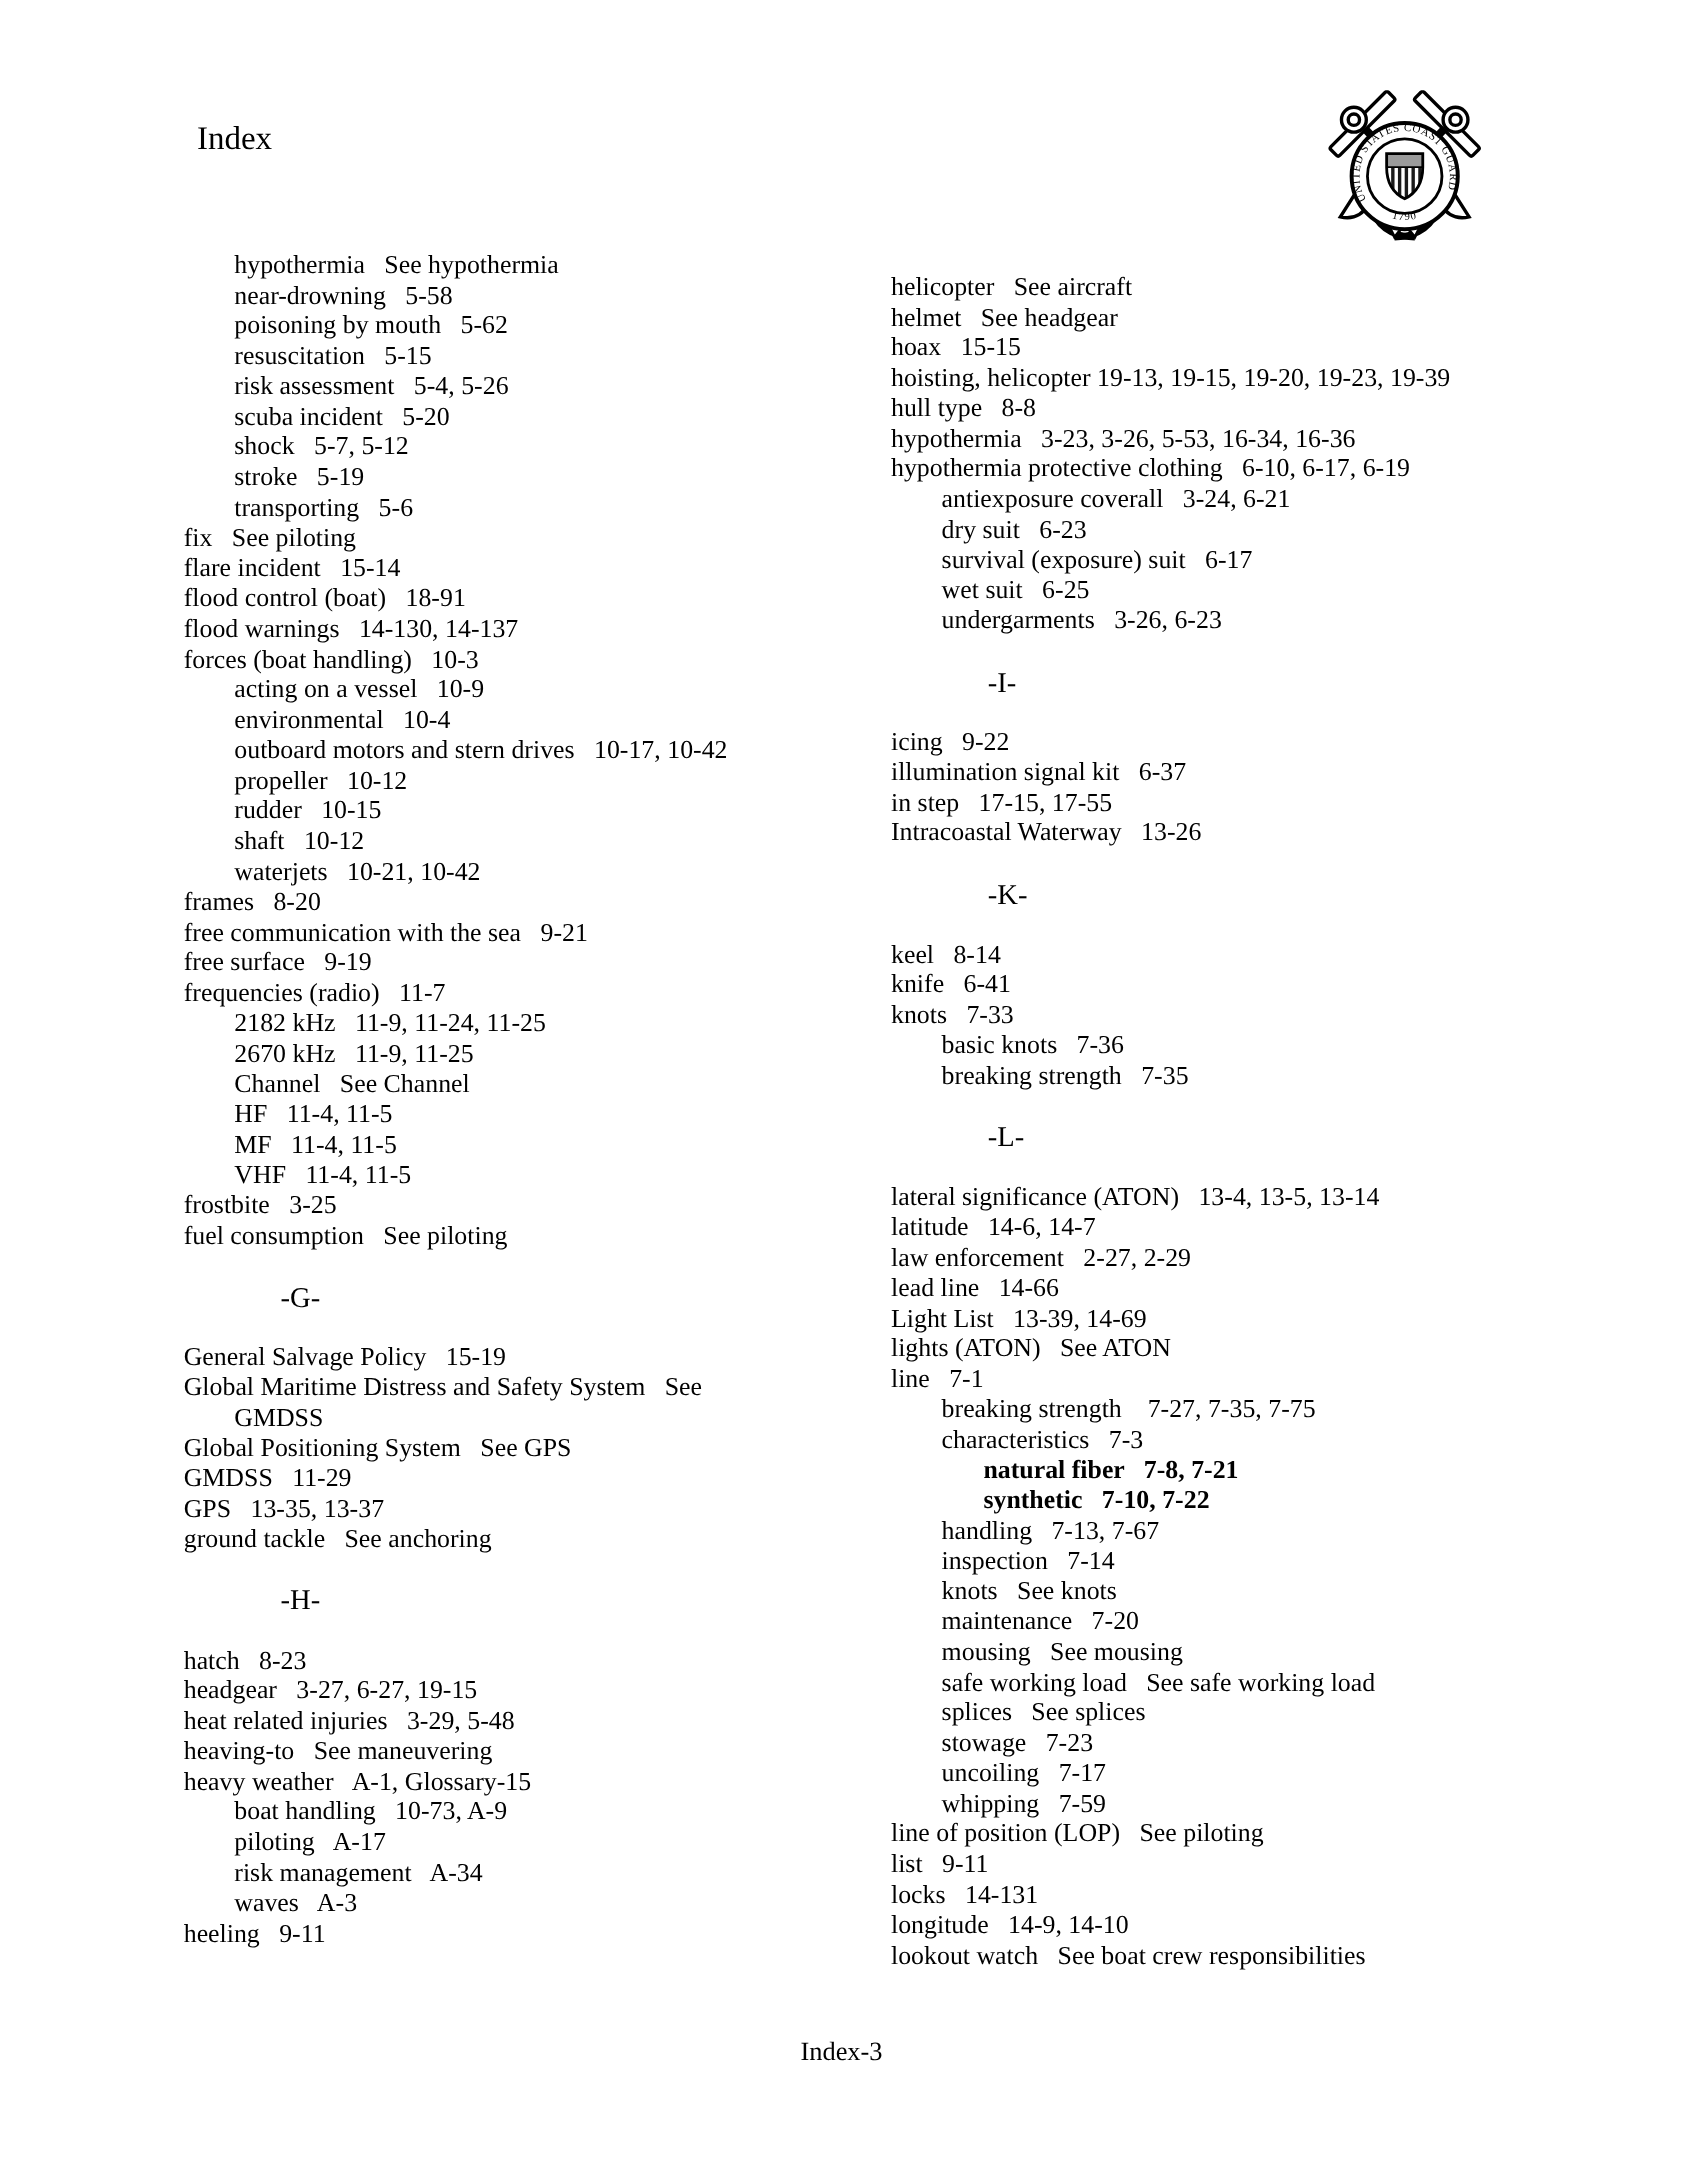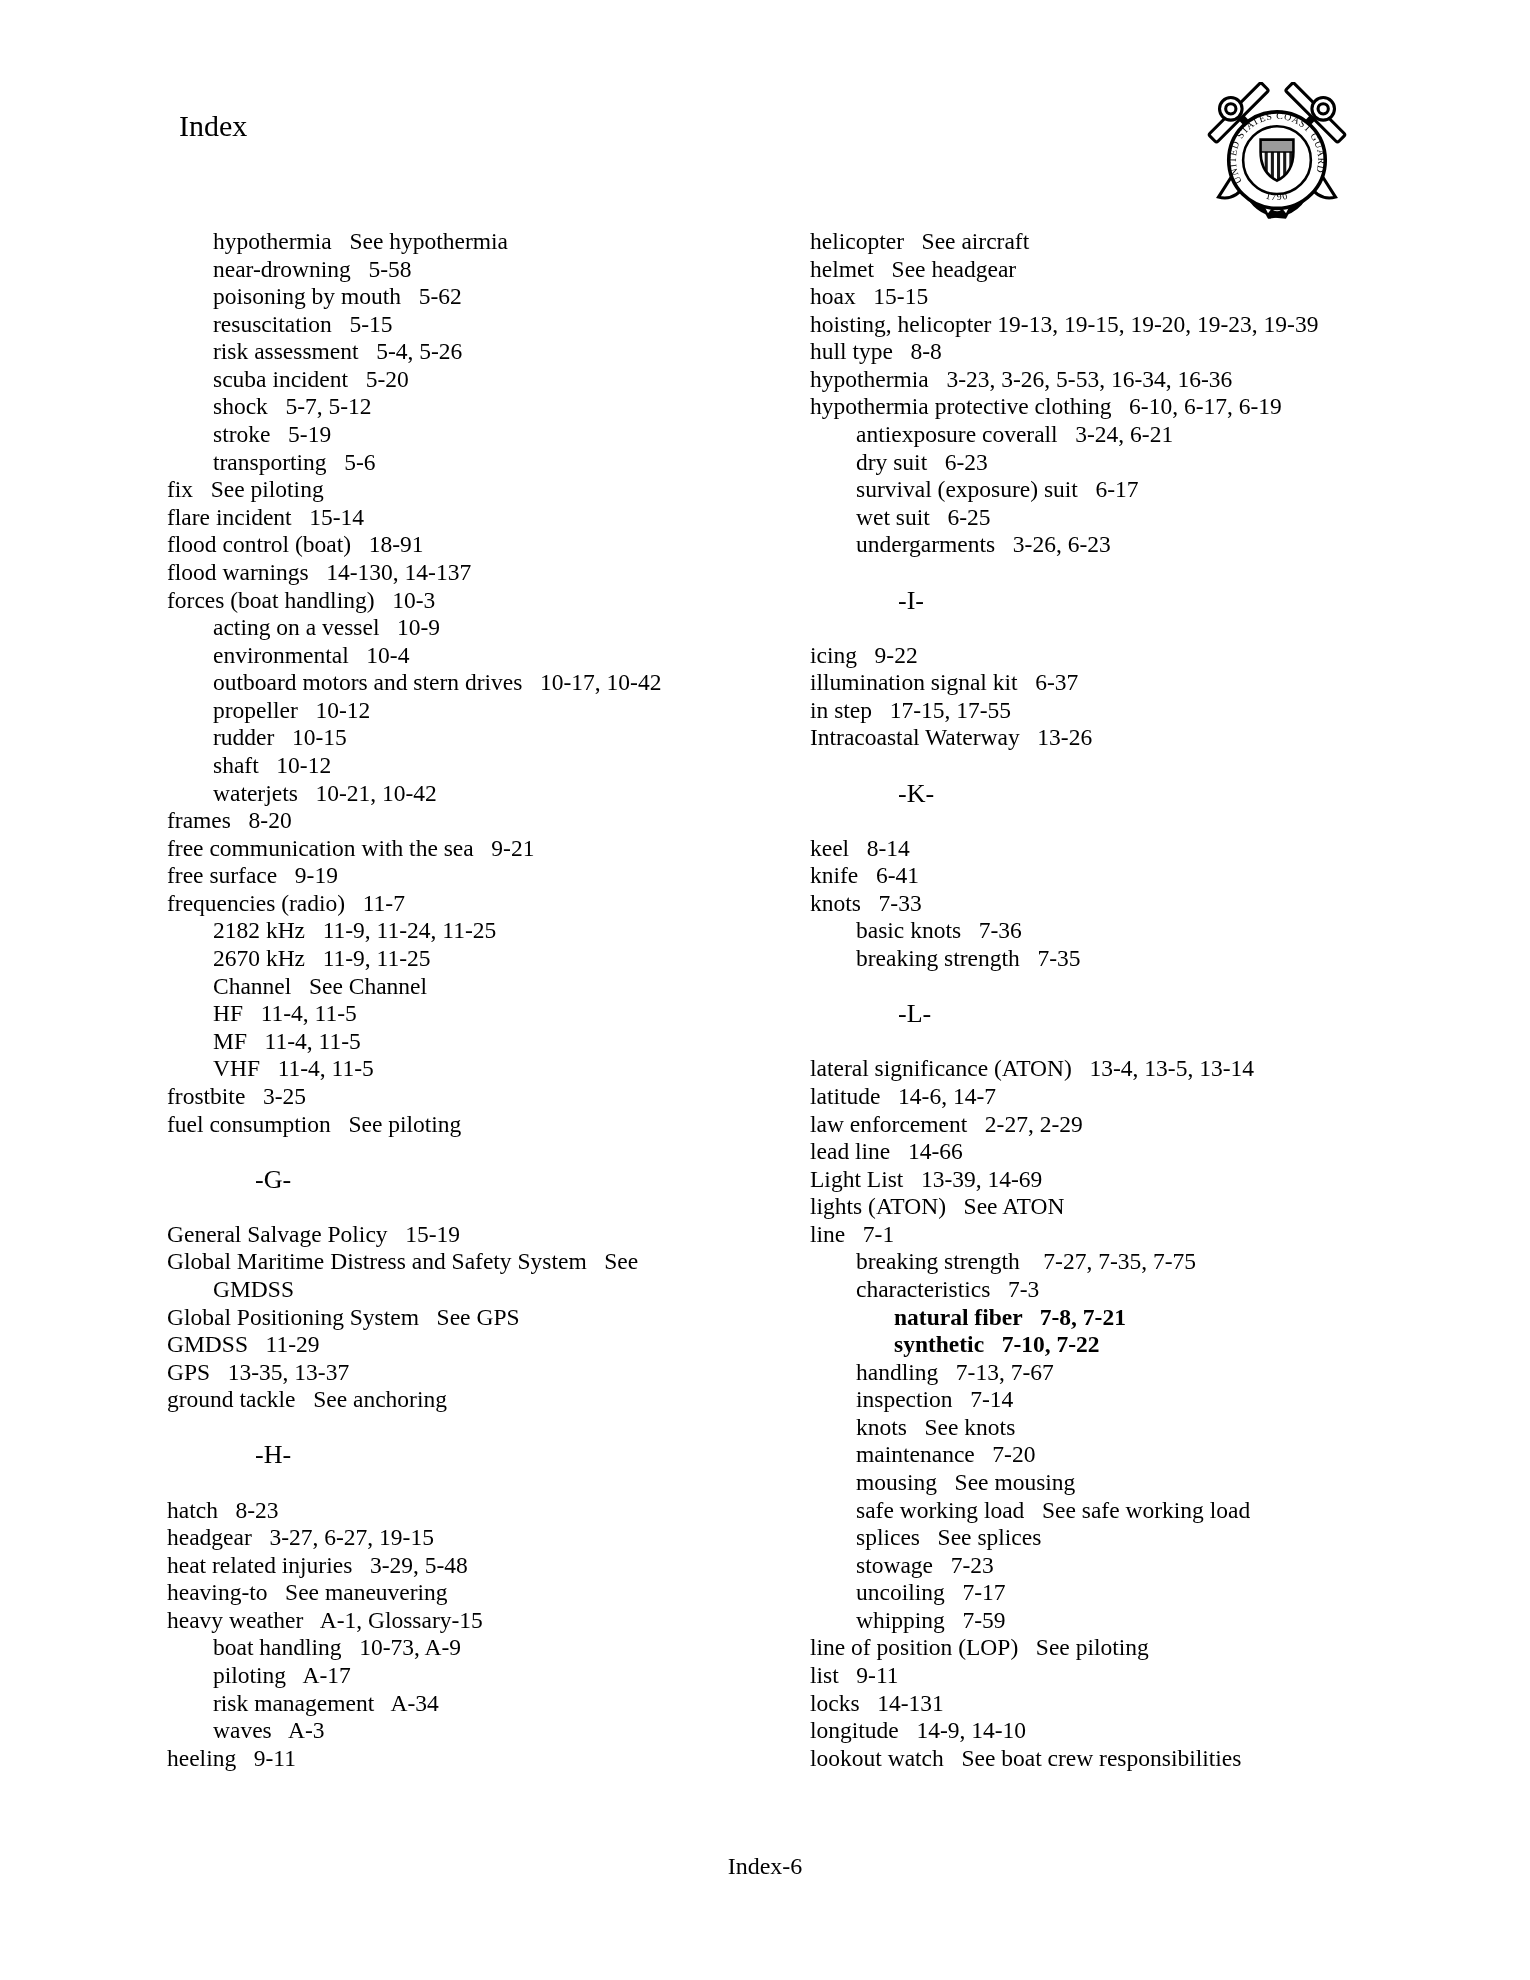--- a/index.html
+++ b/index.html
@@ -28,21 +28,21 @@
     height: 144px;
   }
   .col {
     position: absolute;
     top: 228px;
     font-size: 23.5px;
     line-height: 27.58px;
     white-space: pre;
   }
   .col-left  { left: 167px; width: 625px; }
-  .col-right { left: 810px; width: 716px; }
+  .col-right { left: 810px; width: 716px; margin-top: 20px; }
   .line  { height: 27.58px; }
   .ind0  { padding-left: 0; }
   .ind1  { padding-left: 46px; }
   .ind2  { padding-left: 84px; font-weight: bold; }
   .sec   { padding-left: 88px; font-size: 26px; }
   .blank { }
   .footer {
     position: absolute;
     left: 0;
     top: 1853px;
@@ -126,15 +126,15 @@
         <rect x="87" y="68" width="3" height="30" fill="#1a1a1a"></rect>
       </g>
       <path d="M 59,56 h 32 v 12 q 0,20 -16,28 q -16,-8 -16,-28 z" fill="none" stroke="#000" stroke-width="2.5"></path>
       <line x1="59" y1="68" x2="91" y2="68" stroke="#000" stroke-width="1.5"></line>
     </g>
   </svg>
 
   <div class="col col-left"><div class="line ind1">hypothermia   See hypothermia</div><div class="line ind1">near-drowning   5-58</div><div class="line ind1">poisoning by mouth   5-62</div><div class="line ind1">resuscitation   5-15</div><div class="line ind1">risk assessment   5-4, 5-26</div><div class="line ind1">scuba incident   5-20</div><div class="line ind1">shock   5-7, 5-12</div><div class="line ind1">stroke   5-19</div><div class="line ind1">transporting   5-6</div><div class="line ind0">fix   See piloting</div><div class="line ind0">flare incident   15-14</div><div class="line ind0">flood control (boat)   18-91</div><div class="line ind0">flood warnings   14-130, 14-137</div><div class="line ind0">forces (boat handling)   10-3</div><div class="line ind1">acting on a vessel   10-9</div><div class="line ind1">environmental   10-4</div><div class="line ind1">outboard motors and stern drives   10-17, 10-42</div><div class="line ind1">propeller   10-12</div><div class="line ind1">rudder   10-15</div><div class="line ind1">shaft   10-12</div><div class="line ind1">waterjets   10-21, 10-42</div><div class="line ind0">frames   8-20</div><div class="line ind0">free communication with the sea   9-21</div><div class="line ind0">free surface   9-19</div><div class="line ind0">frequencies (radio)   11-7</div><div class="line ind1">2182 kHz   11-9, 11-24, 11-25</div><div class="line ind1">2670 kHz   11-9, 11-25</div><div class="line ind1">Channel   See Channel</div><div class="line ind1">HF   11-4, 11-5</div><div class="line ind1">MF   11-4, 11-5</div><div class="line ind1">VHF   11-4, 11-5</div><div class="line ind0">frostbite   3-25</div><div class="line ind0">fuel consumption   See piloting</div><div class="line blank"></div><div class="line sec">-G-</div><div class="line blank"></div><div class="line ind0">General Salvage Policy   15-19</div><div class="line ind0">Global Maritime Distress and Safety System   See</div><div class="line ind1">GMDSS</div><div class="line ind0">Global Positioning System   See GPS</div><div class="line ind0">GMDSS   11-29</div><div class="line ind0">GPS   13-35, 13-37</div><div class="line ind0">ground tackle   See anchoring</div><div class="line blank"></div><div class="line sec">-H-</div><div class="line blank"></div><div class="line ind0">hatch   8-23</div><div class="line ind0">headgear   3-27, 6-27, 19-15</div><div class="line ind0">heat related injuries   3-29, 5-48</div><div class="line ind0">heaving-to   See maneuvering</div><div class="line ind0">heavy weather   A-1, Glossary-15</div><div class="line ind1">boat handling   10-73, A-9</div><div class="line ind1">piloting   A-17</div><div class="line ind1">risk management   A-34</div><div class="line ind1">waves   A-3</div><div class="line ind0">heeling   9-11</div></div>
   <div class="col col-right"><div class="line ind0">helicopter   See aircraft</div><div class="line ind0">helmet   See headgear</div><div class="line ind0">hoax   15-15</div><div class="line ind0">hoisting, helicopter 19-13, 19-15, 19-20, 19-23, 19-39</div><div class="line ind0">hull type   8-8</div><div class="line ind0">hypothermia   3-23, 3-26, 5-53, 16-34, 16-36</div><div class="line ind0">hypothermia protective clothing   6-10, 6-17, 6-19</div><div class="line ind1">antiexposure coverall   3-24, 6-21</div><div class="line ind1">dry suit   6-23</div><div class="line ind1">survival (exposure) suit   6-17</div><div class="line ind1">wet suit   6-25</div><div class="line ind1">undergarments   3-26, 6-23</div><div class="line blank"></div><div class="line sec">-I-</div><div class="line blank"></div><div class="line ind0">icing   9-22</div><div class="line ind0">illumination signal kit   6-37</div><div class="line ind0">in step   17-15, 17-55</div><div class="line ind0">Intracoastal Waterway   13-26</div><div class="line blank"></div><div class="line sec">-K-</div><div class="line blank"></div><div class="line ind0">keel   8-14</div><div class="line ind0">knife   6-41</div><div class="line ind0">knots   7-33</div><div class="line ind1">basic knots   7-36</div><div class="line ind1">breaking strength   7-35</div><div class="line blank"></div><div class="line sec">-L-</div><div class="line blank"></div><div class="line ind0">lateral significance (ATON)   13-4, 13-5, 13-14</div><div class="line ind0">latitude   14-6, 14-7</div><div class="line ind0">law enforcement   2-27, 2-29</div><div class="line ind0">lead line   14-66</div><div class="line ind0">Light List   13-39, 14-69</div><div class="line ind0">lights (ATON)   See ATON</div><div class="line ind0">line   7-1</div><div class="line ind1">breaking strength    7-27, 7-35, 7-75</div><div class="line ind1">characteristics   7-3</div><div class="line ind2">natural fiber   7-8, 7-21</div><div class="line ind2">synthetic   7-10, 7-22</div><div class="line ind1">handling   7-13, 7-67</div><div class="line ind1">inspection   7-14</div><div class="line ind1">knots   See knots</div><div class="line ind1">maintenance   7-20</div><div class="line ind1">mousing   See mousing</div><div class="line ind1">safe working load   See safe working load</div><div class="line ind1">splices   See splices</div><div class="line ind1">stowage   7-23</div><div class="line ind1">uncoiling   7-17</div><div class="line ind1">whipping   7-59</div><div class="line ind0">line of position (LOP)   See piloting</div><div class="line ind0">list   9-11</div><div class="line ind0">locks   14-131</div><div class="line ind0">longitude   14-9, 14-10</div><div class="line ind0">lookout watch   See boat crew responsibilities</div></div>
 
-  <div class="footer">Index-6</div>
+  <div class="footer">Index-3</div>
 
 </div>
 
 </body></html>

